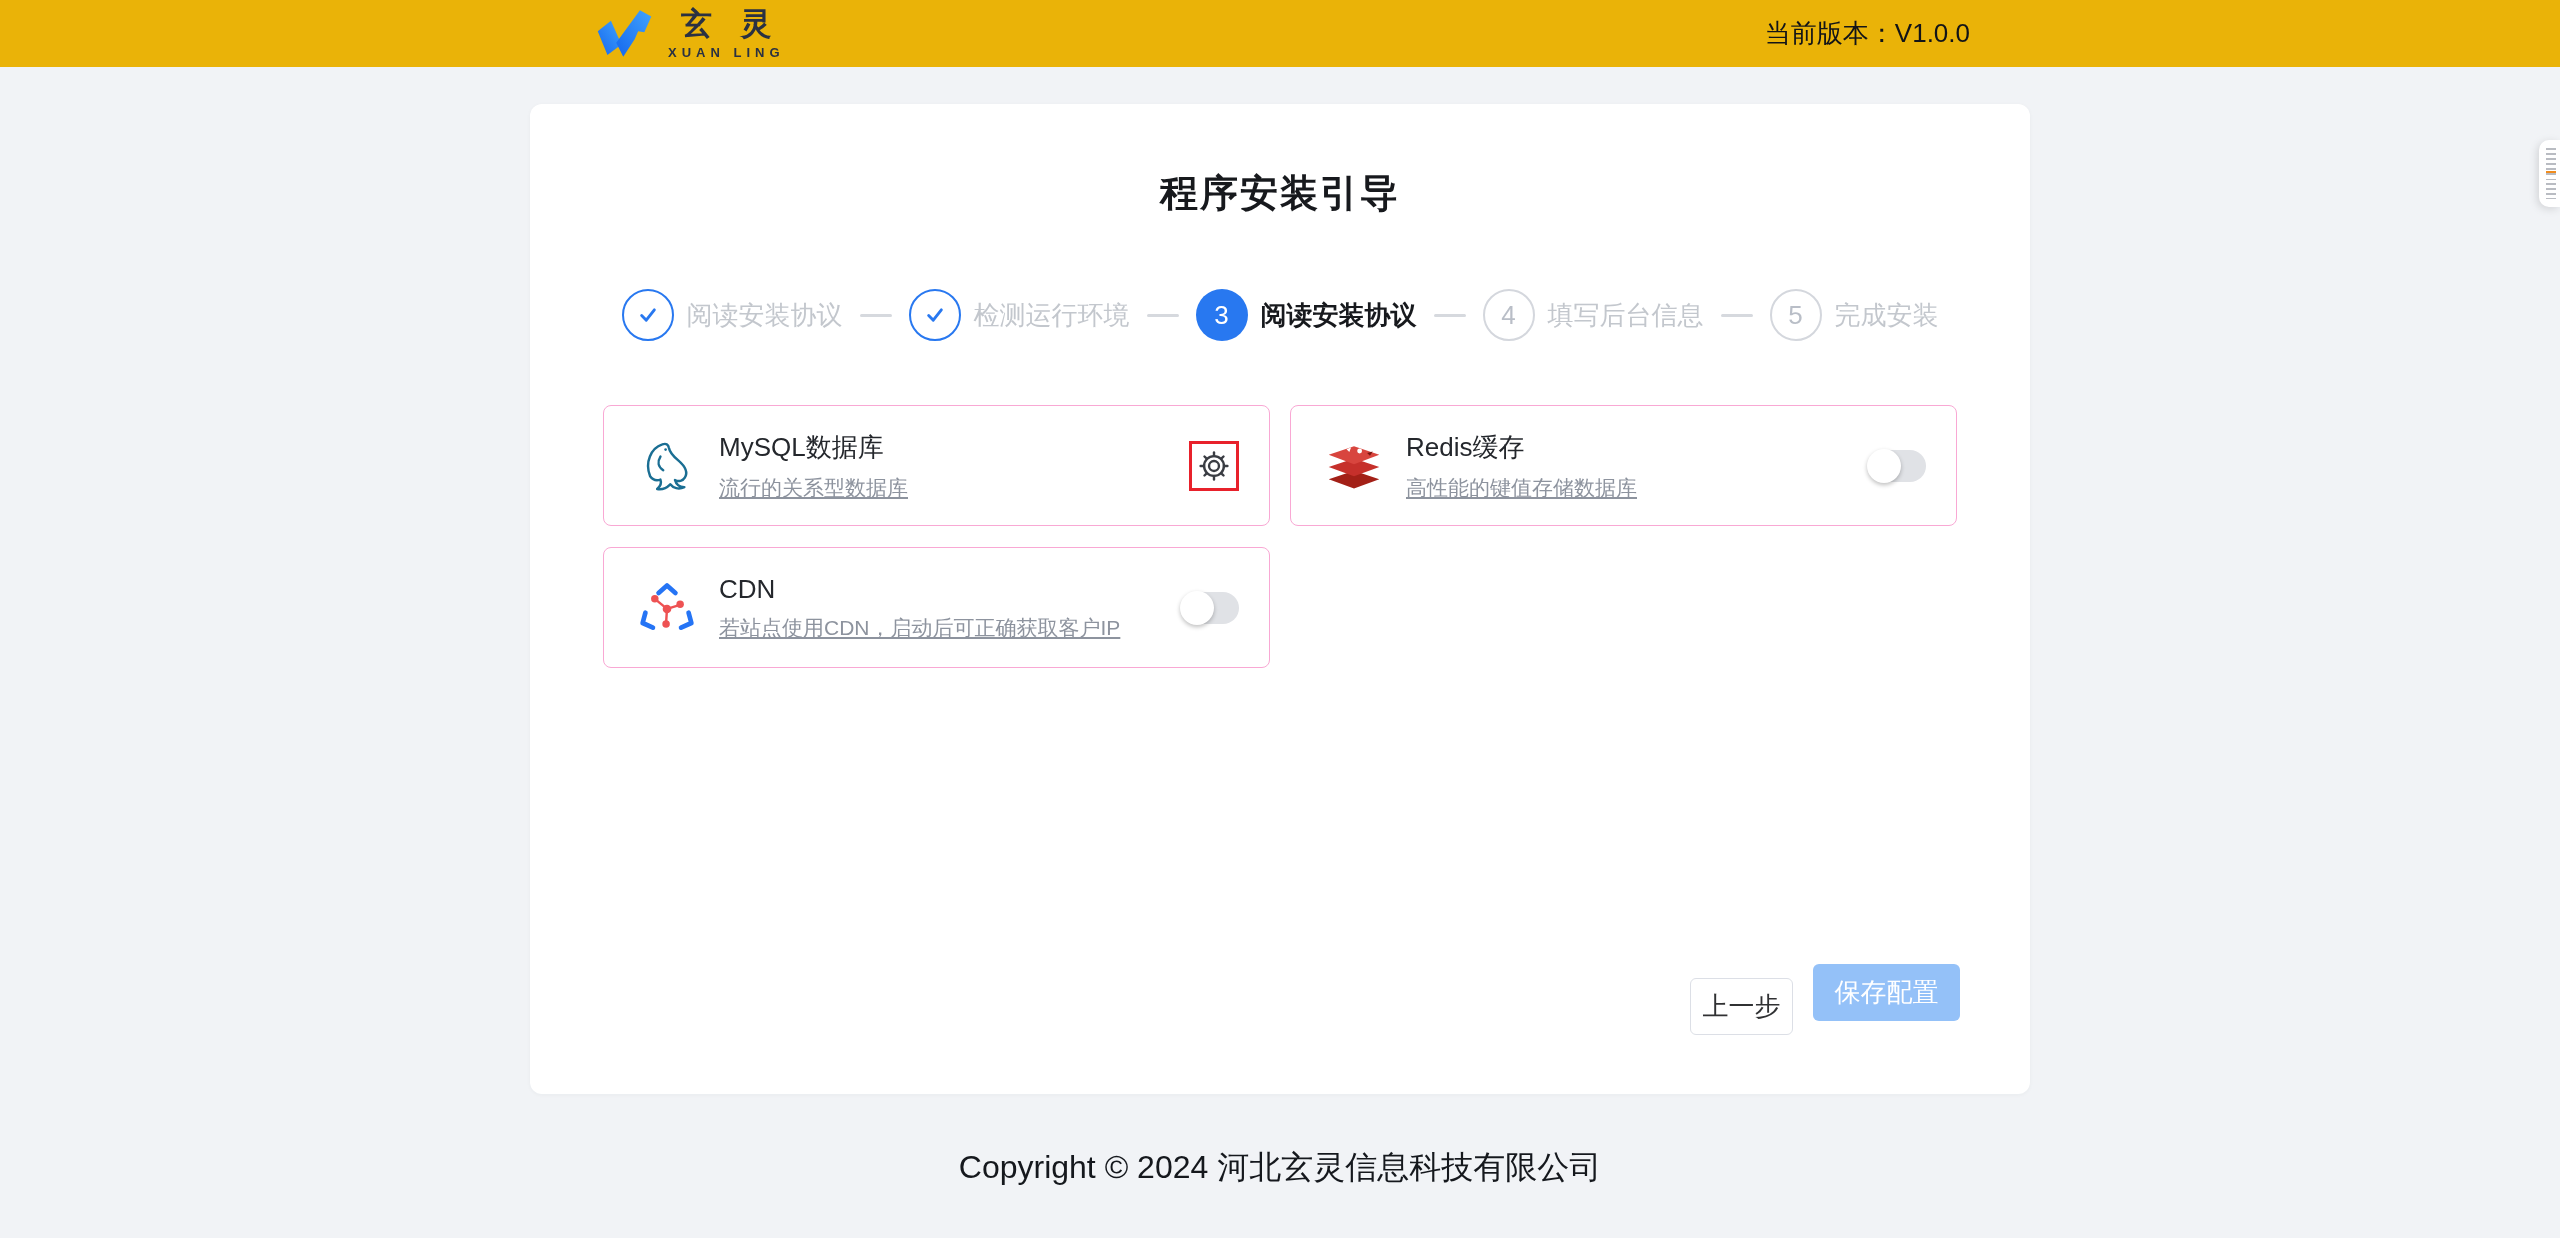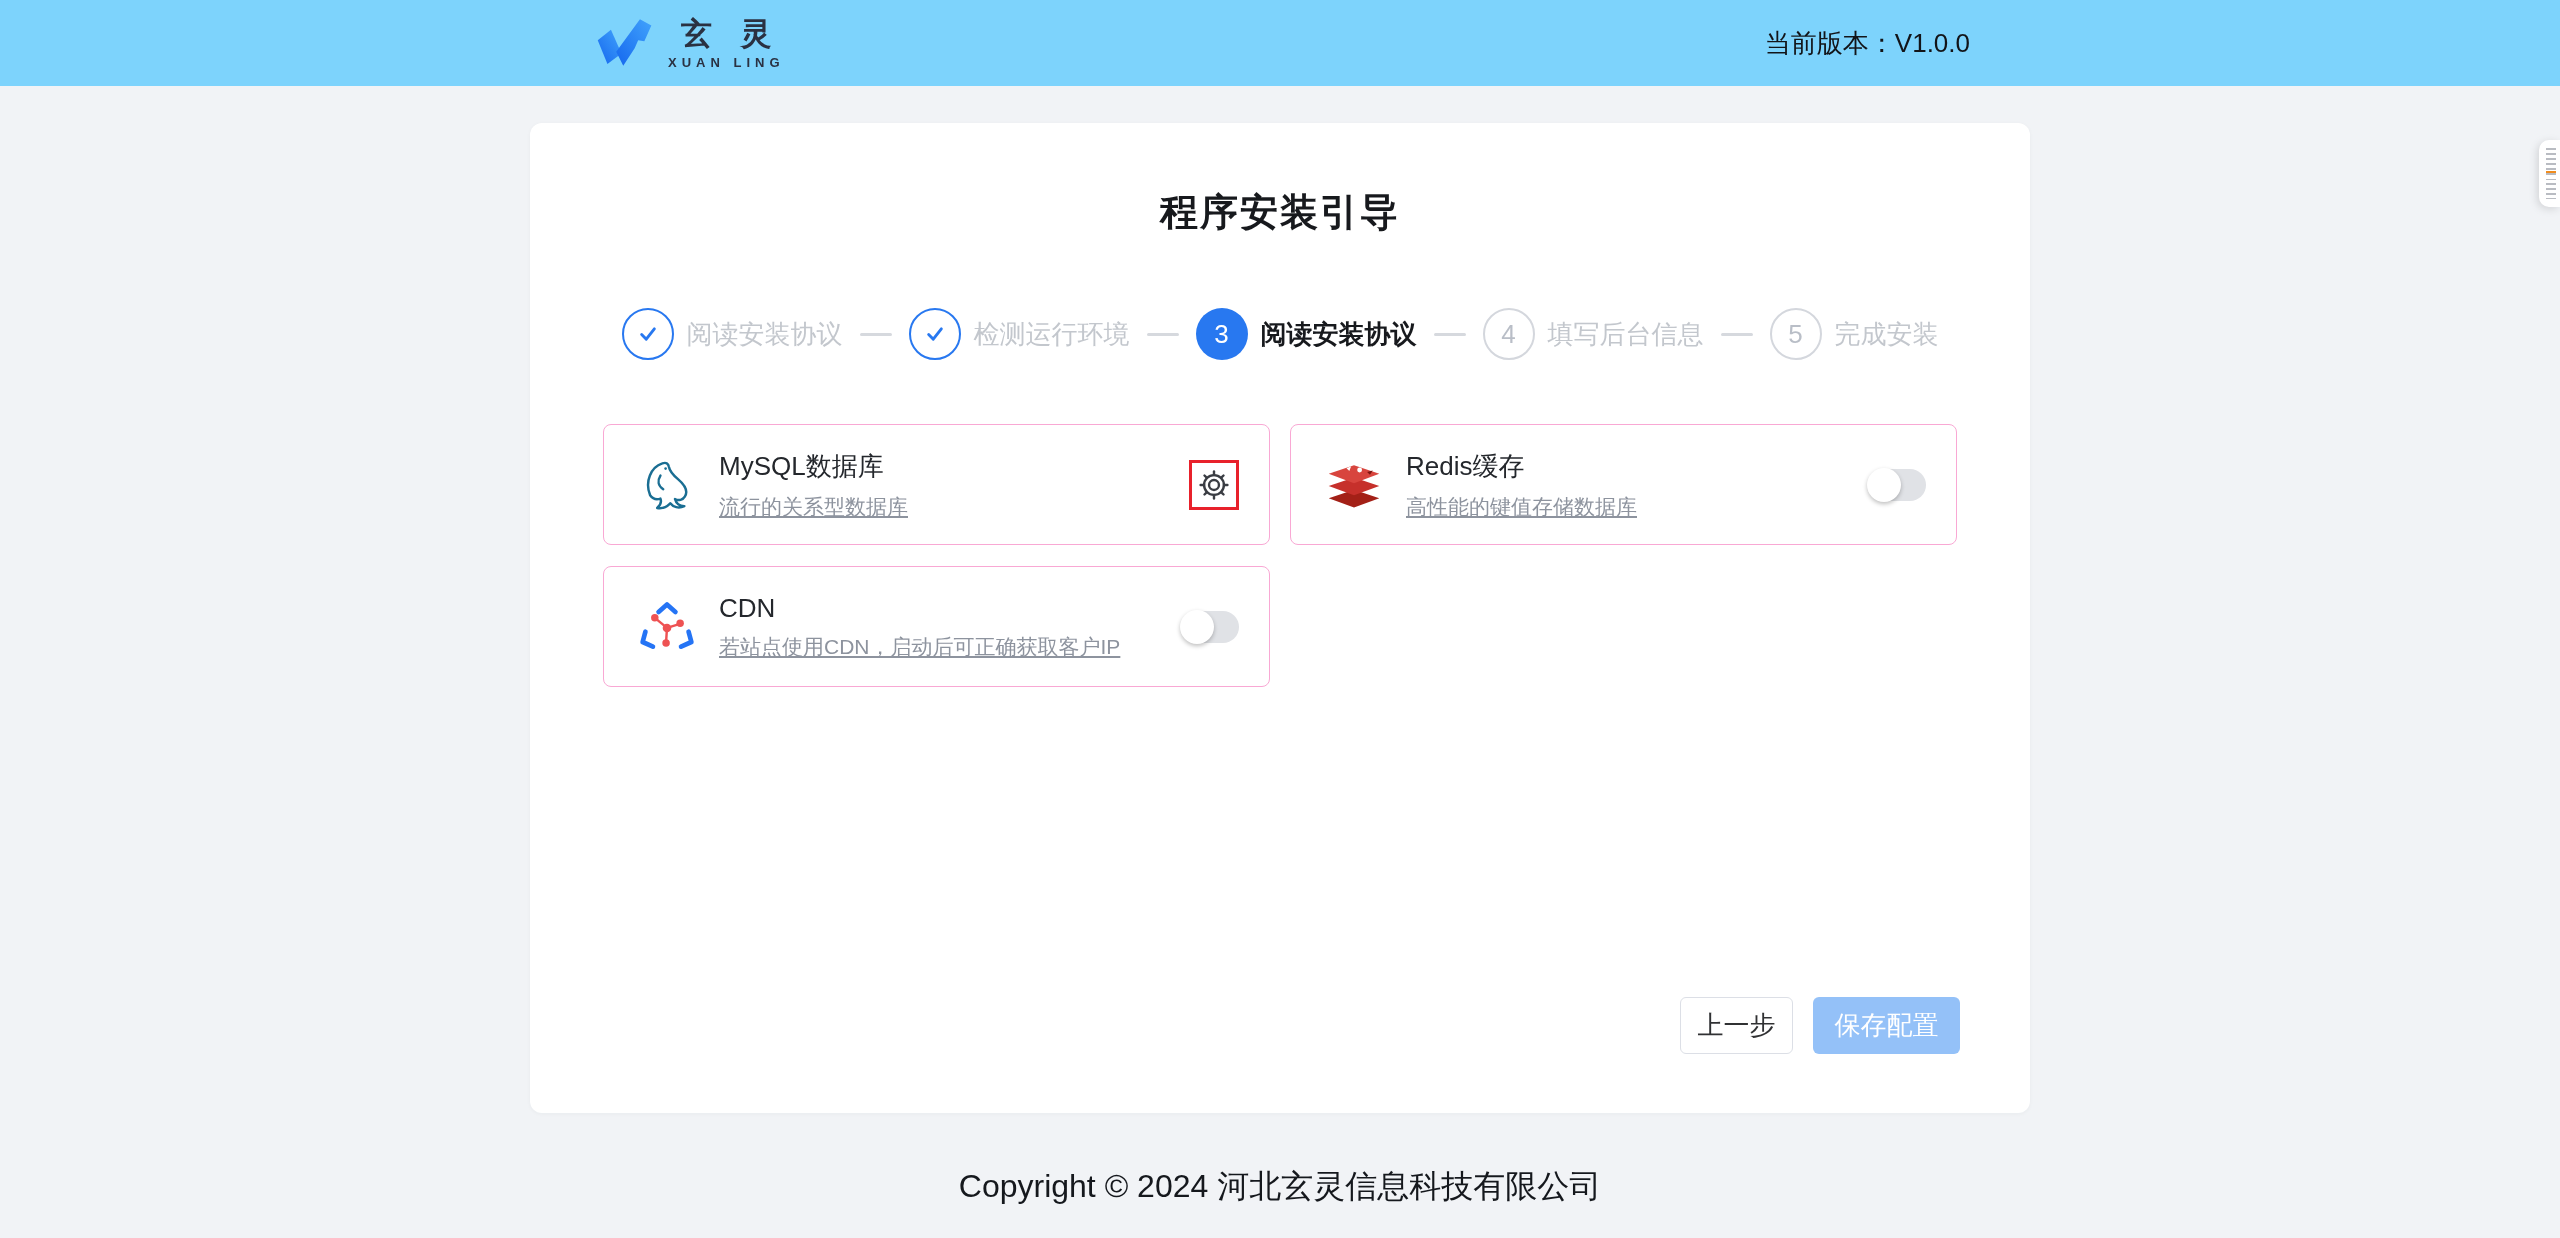--- a/index.html
+++ b/index.html
@@ -1,21 +1,21 @@
 <!DOCTYPE html>
 <html><head>
 <meta charset="utf-8">
 <style>
   * { margin:0; padding:0; box-sizing:border-box; }
   html,body { width:2560px; height:1238px; overflow:hidden;
     font-family:"Liberation Sans","DejaVu Sans",sans-serif;
     background:#f1f3f6; color:#17191d; }
 
   
-  .header { height:86px; background:#7dd3fc; }
+  .header { height:67px; background:#eab308; }
   .header-inner { width:1400px; height:100%; margin:0 auto;
     display:flex; align-items:center; justify-content:space-between; padding:0 10px 0 16px; }
   .logo { display:flex; align-items:center; gap:14px; }
   .logo-mark { width:58px; height:52px; display:block; }
   .logo-text { display:flex; flex-direction:column; align-items:center; line-height:1; }
   .logo-cn { font-size:31px; font-weight:bold; color:#2a3142; letter-spacing:10px; margin-left:10px; }
   .logo-en { font-size:13px; font-weight:bold; color:#2a3142; letter-spacing:5px; margin-top:7px; }
   .version { font-size:26px; color:#121418; }
 
   
@@ -61,21 +61,21 @@
   .toggle { width:58px; height:32px; background:#e0e2e6; border-radius:16px;
     position:relative; border:none; cursor:pointer; }
   .toggle .knob { position:absolute; left:-1px; top:-1px; width:34px; height:34px;
     border-radius:50%; background:#ffffff; box-shadow:0 2px 4px rgba(0,0,0,0.25); }
 
   
   .actions { margin-top:auto; display:flex; justify-content:flex-end; gap:20px;
     padding:0 70px 59px 0; }
   .btn { height:57px; border-radius:6px; font-size:26px;
     font-family:"Liberation Sans","DejaVu Sans",sans-serif; cursor:pointer; }
-  .btn-prev { width:113px; background:#ffffff; border:1px solid #dcdfe6; color:#303133; }
+  .btn-prev { width:103px; background:#ffffff; border:1px solid #dcdfe6; color:#303133;margin-top:14px; }
   .btn-save { width:147px; background:#94c1f8; border:none; color:#ffffff; }
 
   
   .footer { text-align:center; margin-top:52px; font-size:32px; color:#15181d; }
 
   
   .edge-widget { position:fixed; right:0; top:140px; width:21px; height:67px;
     background:#ffffff; border-radius:10px 0 0 10px;
     box-shadow:-2px 2px 8px rgba(0,0,0,0.13); padding:8px 3px 8px 7px; }
   .edge-lines { width:10px; height:100%;

